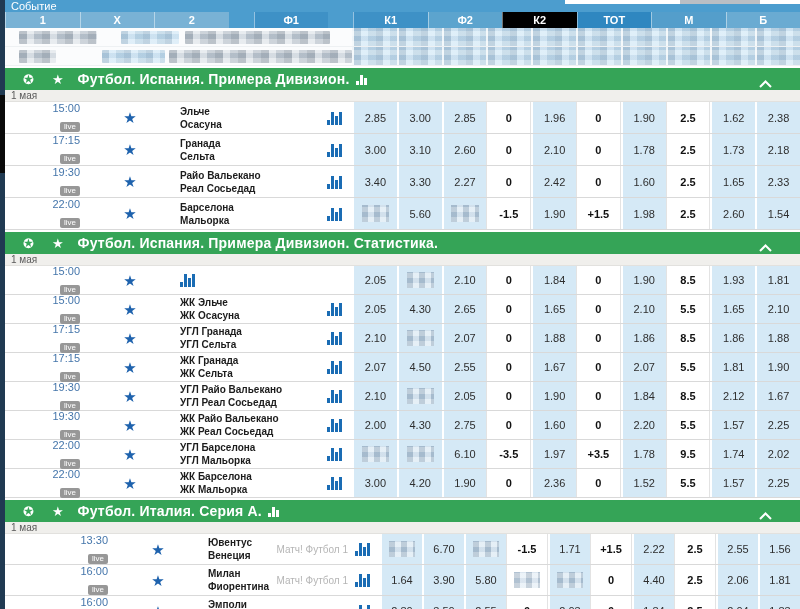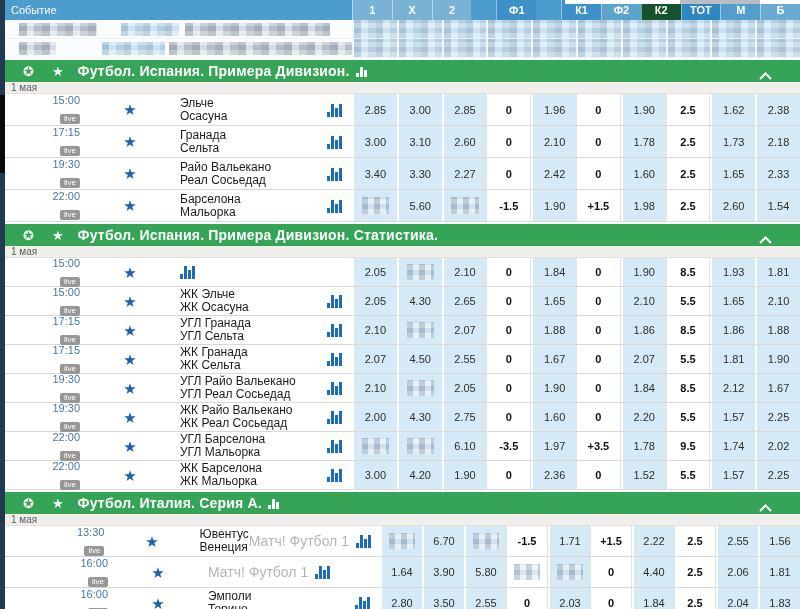--- a/index.html
+++ b/index.html
@@ -13,28 +13,28 @@
 
   
   .left-strip { position:absolute; left:0; top:0; width:5px; height:609px; background:#203a52; z-index:50; }
   .left-strip .thumb { position:absolute; left:0; top:95px; width:5px; height:78px; background:#0a0a0a; }
 
   
   .top-artifact { position:absolute; left:565px; top:0; right:0; height:4px; background:#ffffff; z-index:40; }
   .top-artifact .blob { position:absolute; left:115px; top:0; width:80px; height:4px; background:#b9bec4; }
 
   
-  .tophdr { display:flex; height:20px; background:#4c9dce; align-items:stretch; }
+  .tophdr { display:flex; height:28px; background:#4c9dce; align-items:stretch;flex-direction:column; }
   .tophdr .evcol { width:347px; color:#ffffff; font-size:11px; display:flex; align-items:center; padding-left:6px; }
   .colheads { flex:1; display:flex; }
   .hcol { flex:1; color:#fff; font-size:11px; font-weight:bold; display:flex; align-items:center; justify-content:center; border-left:1px solid rgba(255,255,255,.45); }
   .hc0,.hc1,.hc2 { background:#79b2d5; }
   .hc3,.hc4 { background:#3e91c6;margin-left:25px; }
   .hc5 { background:#5ca4ce; }
-  .hc6 { background:#14532d;text-align:center; }
+  .hc6 { background:#000000;text-align:center; }
   .hc7 { background:#2f87c0; }
   .hc8 { background:#549ecb; }
   .hc9 { background:#6aabd2; }
 
   
   .blurrow { display:flex; height:19px; background:#fbfcfd; border-bottom:1px solid #eef1f3; }
   .blurrow .bleft { width:347px; display:flex; align-items:center; }
   .blurrow .bodds-wrap { flex:1; display:flex; }
   .bodds { flex:1; border-left:2px solid rgba(255,255,255,.8); }
   .pxb, .bodds {
@@ -66,22 +66,22 @@
 
   
   .row { display:flex; background:#fff; border-bottom:1px solid #d9d9d9; align-items:stretch; }
   .s1 .row { height:32px; } .s2 .row { height:29px; } .s3 .row { height:31px;padding-left:28px; }
   .c-left { width:347px; display:flex; align-items:center; }
   .c-time { width:75px; display:flex; flex-direction:column; align-items:flex-end; justify-content:center; gap:8px;text-align:center; }
   .t-time { font-size:11px; color:#4576ab; line-height:11px; }
   .t-live { font-size:8px; color:#fff; background:#979797; border-radius:2px; padding:0 4px; line-height:10px; }
   .c-star { width:100px; text-align:center; color:#1e62ad; font-size:15px; line-height:1; cursor:pointer; }
   .c-teams { flex:1; display:flex; flex-direction:column; justify-content:center; gap:0px; cursor:pointer; }
-  .team { font-size:12px; font-weight:normal; color:#1c1c1c; line-height:13px; }
-  .c-channel { font-size:14px; color:#b5b5b5; white-space:nowrap; margin-right:7px; }
+  .team { font-size:10px; font-weight:bold; color:#1c1c1c; line-height:13px; }
+  .c-channel { font-size:10px; color:#b5b5b5; white-space:nowrap; margin-right:7px; }
   .c-bars { width:20px; margin-right:5px; display:flex; align-items:flex-end; gap:1px; height:14px; cursor:pointer; }
   .c-bars i { display:block; width:3px; background:#1a6cb4; }
   .c-bars i:nth-child(1){height:5px;} .c-bars i:nth-child(2){height:13px;}
   .c-bars i:nth-child(3){height:9px;} .c-bars i:nth-child(4){height:13px;}
 
   .c-odds { flex:1; display:flex; }
   .oc { flex:1; position:relative; display:flex; align-items:center; justify-content:center;
         font-size:11px; color:#2e2e2e; background:#d5e9f6; border-left:2px solid #fff; cursor:pointer; }
   .oc.wh { background:#ffffff; font-weight:bold; color:#111; border-left:1px solid #e3e3e3; border-right:1px solid #e3e3e3; }
   .oc.blurred::after { content:""; position:absolute; left:18%; top:22%; width:64%; height:56%;
@@ -600,20 +600,24 @@
             <div class="oc">1.56</div>
           </div>
         </div>
         <div class="row">
           <div class="c-left">
             <div class="c-time">
               <div class="t-time">16:00</div>
               <div class="t-live">live</div>
             </div>
             <div class="c-star">★</div>
+            <div class="c-teams">
+              <div class="team">Милан</div>
+              <div class="team">Фиорентина</div>
+            </div>
             <div class="c-channel">Матч! Футбол 1</div>
             <div class="c-bars">
               <i></i>
               <i></i>
               <i></i>
               <i></i>
             </div>
           </div>
           <div class="c-odds">
             <div class="oc">1.64</div>

